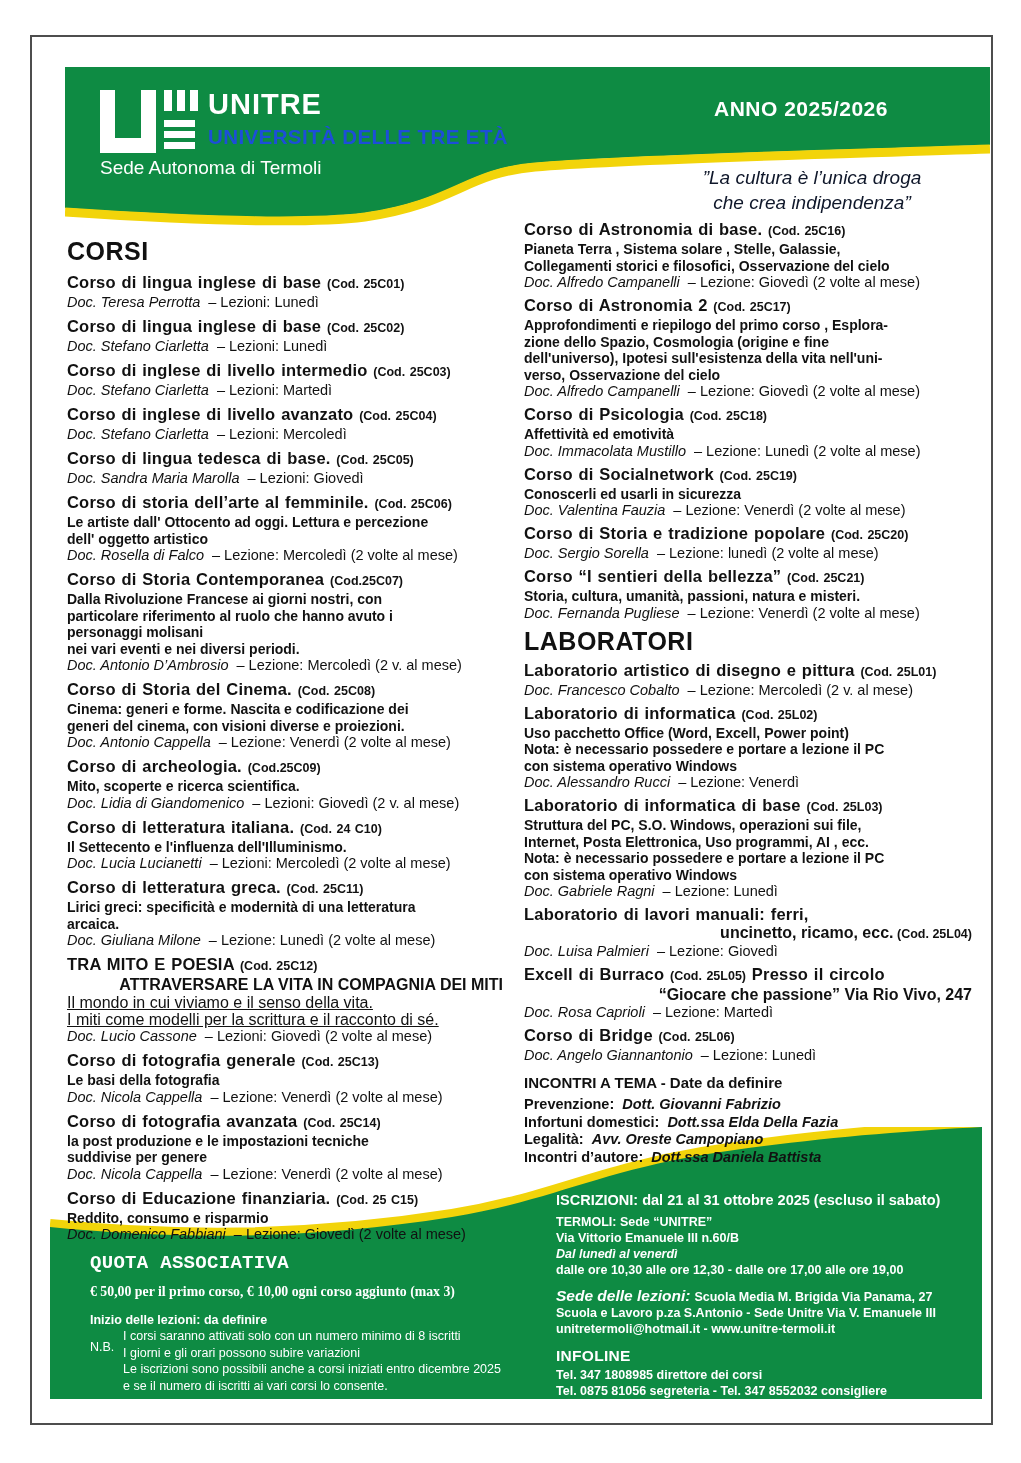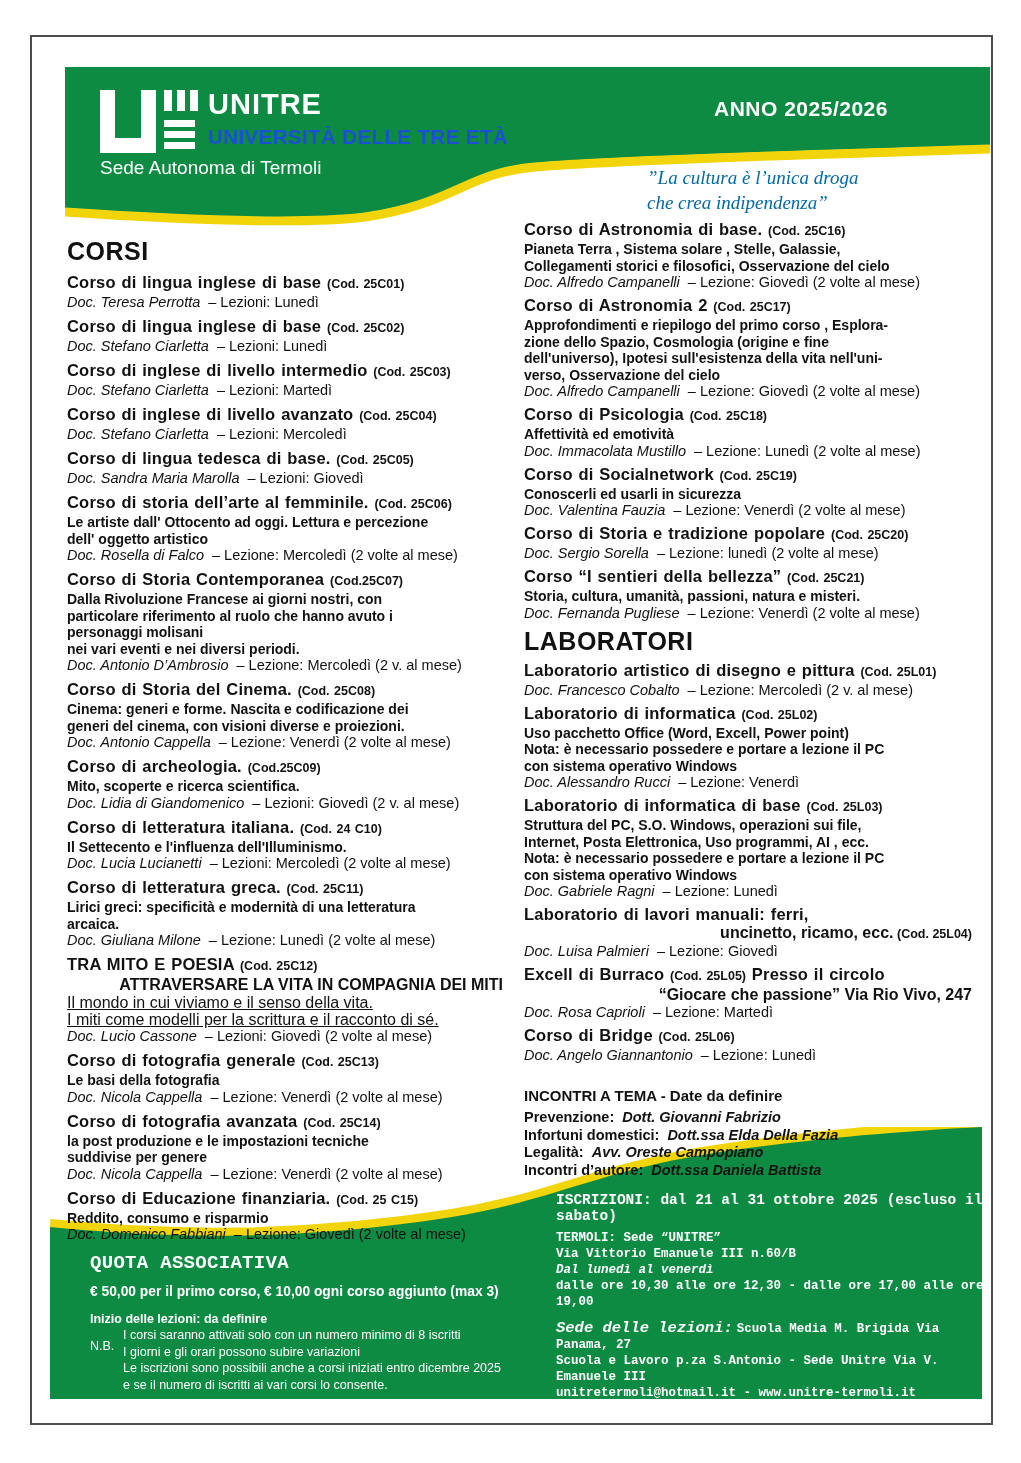--- a/index.html
+++ b/index.html
@@ -6,52 +6,52 @@
   body{width:1021px;height:1463px;position:relative;font-family:"Liberation Sans",sans-serif;color:#111;}
   .page{position:absolute;left:30px;top:35px;width:959px;height:1386px;border:2px solid #4d4d4d;background:#fff;overflow:hidden;}
 
   
   .header-svg{position:absolute;left:33px;top:30px;z-index:1;}
   .logo-mark{position:absolute;left:68px;top:53px;z-index:2;}
   .acronym{position:absolute;left:176px;top:50px;z-index:2;color:#fff;font-weight:bold;font-size:29px;line-height:34px;letter-spacing:1px;}
   .fullname{position:absolute;left:176px;top:88px;z-index:2;color:#1d4ed8;font-weight:bold;font-size:20.5px;letter-spacing:.4px;}
   .branch{position:absolute;left:68px;top:120px;z-index:2;color:#fff;font-size:19px;}
   .year{position:absolute;left:682px;top:60px;z-index:2;color:#fff;font-weight:bold;font-size:21px;letter-spacing:.5px;}
-  .quote{position:absolute;left:615px;top:128px;width:330px;z-index:2;
-         font-family:Liberation Serif, serif;font-style:italic;font-size:19px;line-height:25px;color:#0369a1;}
+  .quote{position:absolute;left:615px;top:128px;width:330px;z-index:2;text-align:center;
+         font-family:Liberation Sans, sans-serif;font-style:italic;font-size:19px;line-height:25px;color:#0f172a;}
 
   
   .col-left{position:absolute;left:35px;top:200px;width:436px;z-index:2;}
   .col-right{position:absolute;left:492px;top:183px;width:448px;z-index:2;}
   .big-heading{font-size:25px;font-weight:bold;line-height:28px;margin-bottom:8px;letter-spacing:.5px;}
   .col-right .big-heading{margin:4px 0 6px 0;}
   .course{margin-bottom:6px;}
   .col-right .course{margin-bottom:5px;}
   .course-title-line{font-size:16.5px;font-weight:bold;line-height:19px;letter-spacing:.2px;word-spacing:1px;}
   .code{font-size:12.5px;font-weight:bold;letter-spacing:0;}
   .line-bold{font-size:14px;font-weight:bold;line-height:16.5px;}
   .line-regular{font-size:16px;line-height:17px;text-decoration:underline;}
   .line-titlebold{font-size:16px;font-weight:bold;line-height:18px;text-align:right;}
   .doc-line{font-size:14.5px;line-height:17px;}
   .doc{font-style:italic;}
   .sched{margin-left:4px;}
-  .incontri-heading{font-size:15px;font-weight:bold;margin:23px 0 4px 0;line-height:18px;}
+  .incontri-heading{font-size:15px;font-weight:bold;margin:10px 0 4px 0;line-height:18px;}
   .incontro{font-size:14.5px;font-weight:bold;line-height:17.5px;}
   .inc-name{font-style:italic;margin-left:4px;}
 
   
   .footer-svg{position:absolute;left:18px;top:1090px;z-index:1;}
   .quota{position:absolute;left:58px;top:1215px;width:460px;z-index:2;color:#fff;}
   .quota-heading{font-size:19px;font-weight:bold;margin-bottom:10px;letter-spacing:.3px;font-family:Liberation Mono, monospace;}
-  .quota-price{font-size:13.8px;font-weight:bold;margin-bottom:13px;}
+  .quota-price{font-size:13.8px;font-weight:bold;margin-bottom:13px;font-family:Liberation Serif, serif;}
   .quota-start{font-size:12.5px;font-weight:bold;margin-bottom:1px;}
   .nb-block{position:relative;padding-left:33px;font-size:12.5px;}
   .nb-label{position:absolute;left:0;top:12px;}
   .note-line{line-height:16.5px;}
-  .iscrizioni{position:absolute;left:524px;top:1155px;width:430px;z-index:2;color:#fff;font-family:Liberation Mono, monospace;}
+  .iscrizioni{position:absolute;left:524px;top:1155px;width:430px;z-index:2;color:#fff;}
   .isc-title{font-size:14.5px;font-weight:bold;margin-bottom:6px;}
   .isc-line{font-size:12.5px;font-weight:bold;line-height:16px;}
   .isc-italic{font-style:italic;}
   .sede-row{margin-top:10px;}
   .sede-label{font-size:15.5px;font-weight:bold;font-style:italic;margin-right:4px;}
   .infoline-title{font-size:15.5px;font-weight:bold;margin-top:10px;margin-bottom:2px;letter-spacing:.3px;}
 </style>
 </head>
 <body>
 

